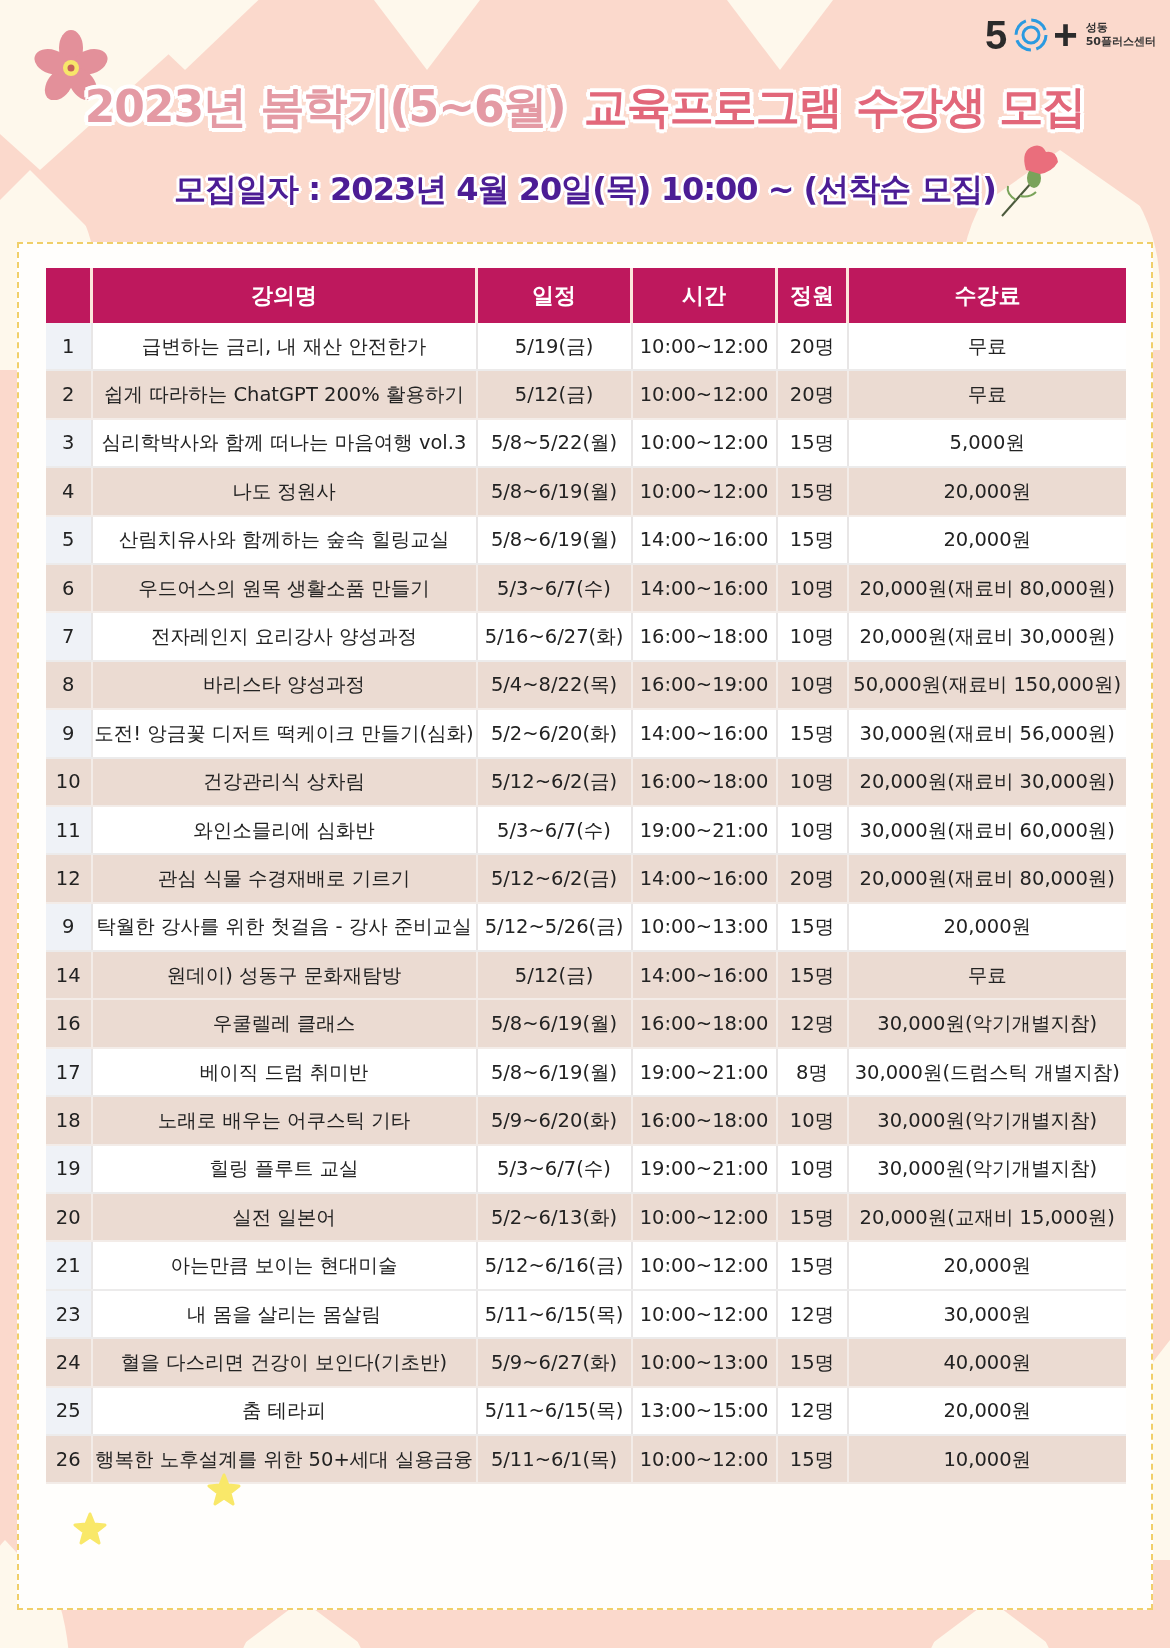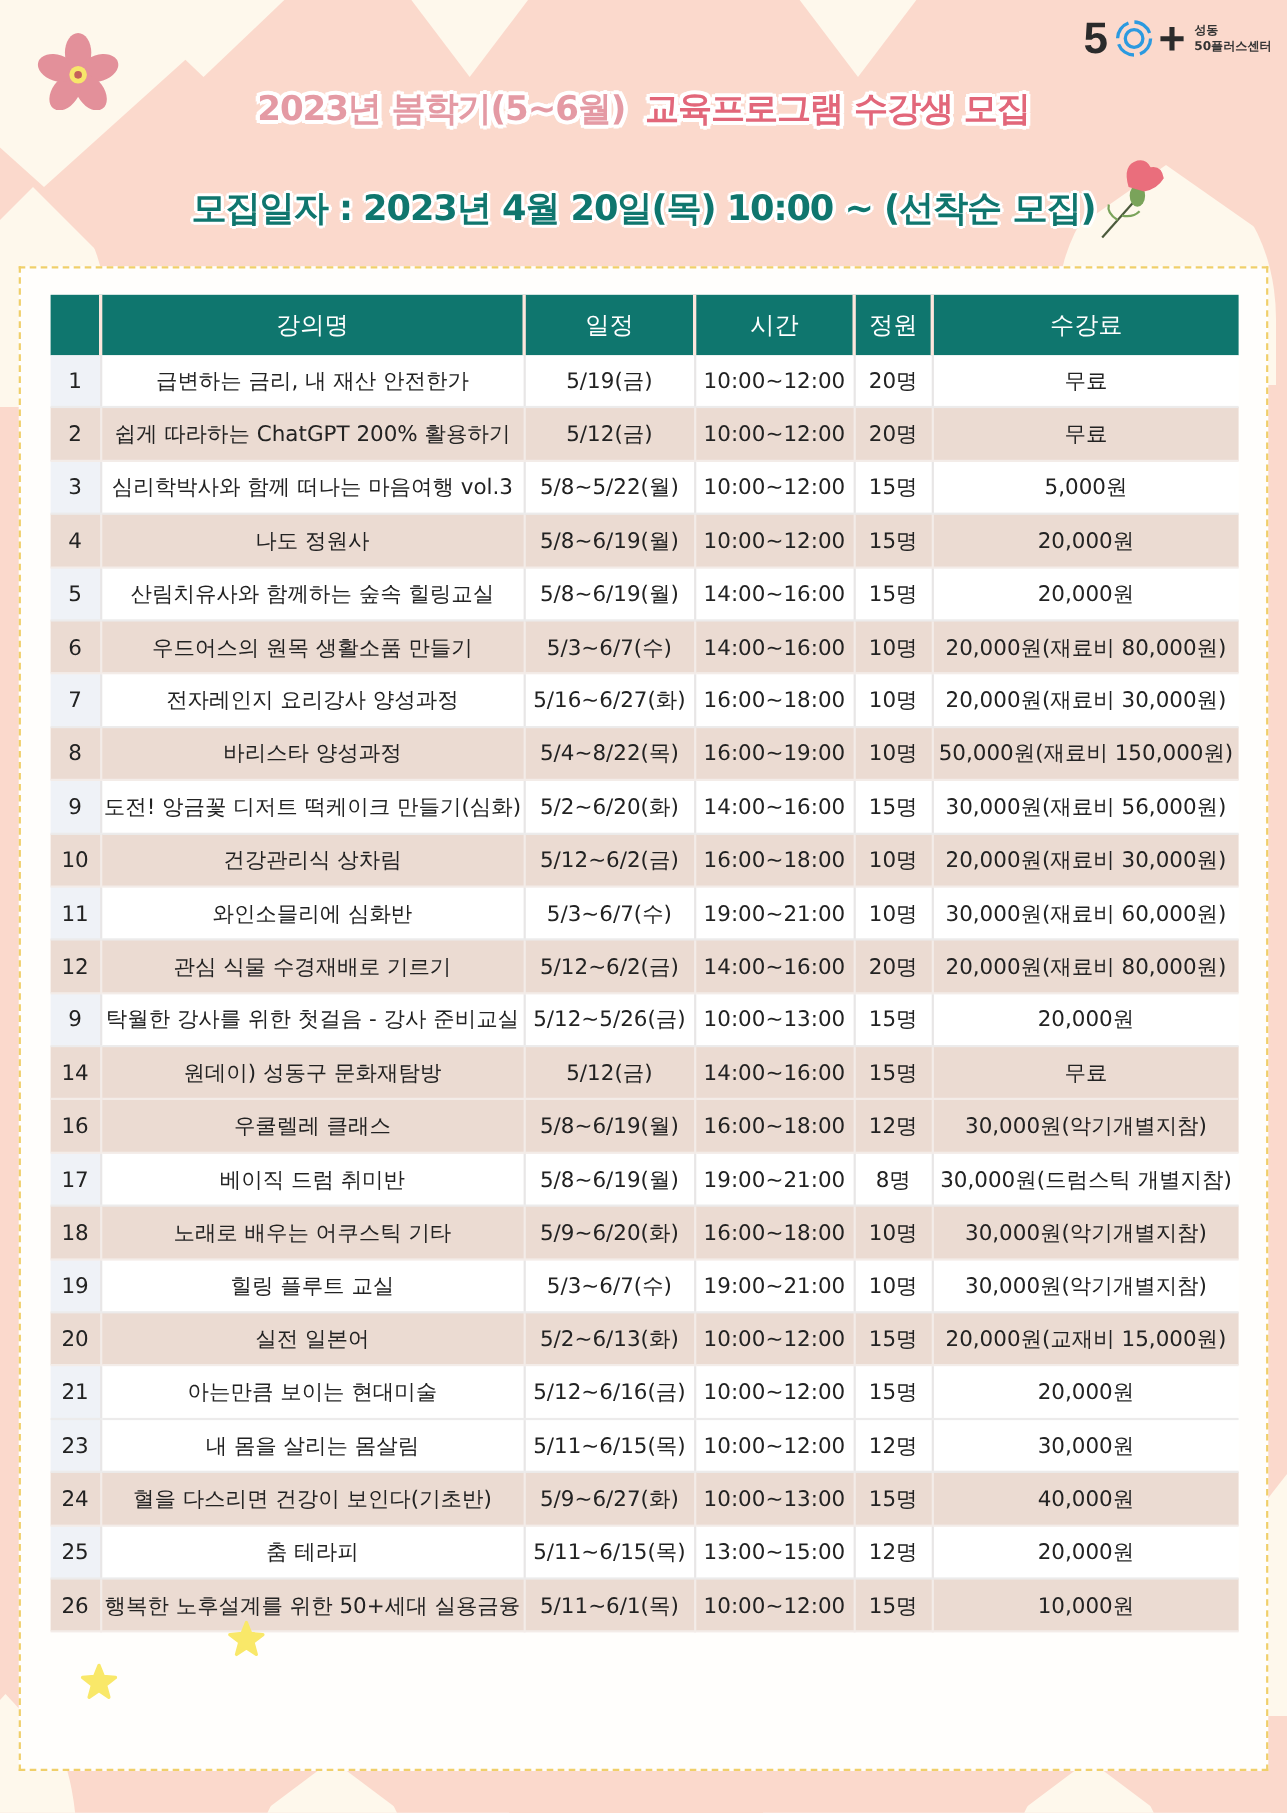--- a/index.html
+++ b/index.html
@@ -25,44 +25,44 @@
       display: flex; align-items: center; gap: 6px;
     }
     .logo-num { font-size: 40px; font-weight: bold; color: #2b2b2b; font-family: "Liberation Sans", sans-serif; line-height: 1; }
     .logo-ring { width: 36px; height: 36px; position: relative; }
     .logo-plus { font-size: 42px; font-weight: bold; color: #2b2b2b; line-height: 1; margin-left: -2px; font-family: "Liberation Sans", sans-serif;}
     .logo-text { font-size: 11px; font-weight: bold; color: #333; line-height: 1.3; margin-left: 2px; }
     .flower-left { position: absolute; left: 33px; top: 30px; width: 76px; height: 70px; }
     .carnation { position: absolute; left: 990px; top: 142px; width: 80px; height: 80px; }
     .title {
       position: absolute; top: 78px; left: 0; width: 1170px; text-align: center;
-      font-size: 31px; font-weight: bold; letter-spacing: -1px;
+      font-size: 44px; font-weight: bold; letter-spacing: -1px;
       -webkit-text-stroke: 0px;
       text-shadow: -4px 0 #fff, 4px 0 #fff, 0 -4px #fff, 0 4px #fff,
                    -3px -3px #fff, 3px 3px #fff, -3px 3px #fff, 3px -3px #fff;
     }
     .title .t1 { color: #e49aa4; }
     .title .t2 { color: #e2677a; margin-left: 18px; }
     .subtitle {
       position: absolute; top: 168px; left: 0; width: 1170px; text-align: center;
-      font-size: 32px; font-weight: bold; color: #0f766e; letter-spacing: -1px;
+      font-size: 32px; font-weight: bold; color: #4c1d95; letter-spacing: -1px;
       text-shadow: -3px 0 #fff, 3px 0 #fff, 0 -3px #fff, 0 3px #fff,
                    -2px -2px #fff, 2px 2px #fff, -2px 2px #fff, 2px -2px #fff;
     }
     .panel {
       position: absolute; left: 17px; top: 242px; width: 1136px; height: 1368px;
       background: #fffefc; border: 2px dashed #f0cf6a; box-sizing: border-box;
     }
     table.courses {
       position: absolute; left: 46px; top: 268px;
       border-collapse: collapse; width: 1080px;
       font-size: 19.5px; color: #222;
     }
     table.courses th {
-      background: #0f766e; color: #fff; font-weight: normal; font-size: 22px;
+      background: #be185d; color: #fff; font-weight: bold; font-size: 22px;
       height: 53px; border-right: 3px solid #fde6dc;
     }
     table.courses th:last-child { border-right: none; }
     table.courses td {
       height: 46.4px; padding: 0; text-align: center; white-space: nowrap;
       border-right: 2px solid #e8e6e6; border-bottom: 2px solid #ecebeb;
     }
     table.courses td:last-child { border-right: none; }
     table.courses tr.odd td { background: #ffffff; }
     table.courses tr.odd td.num { background: #eff2f7; }

